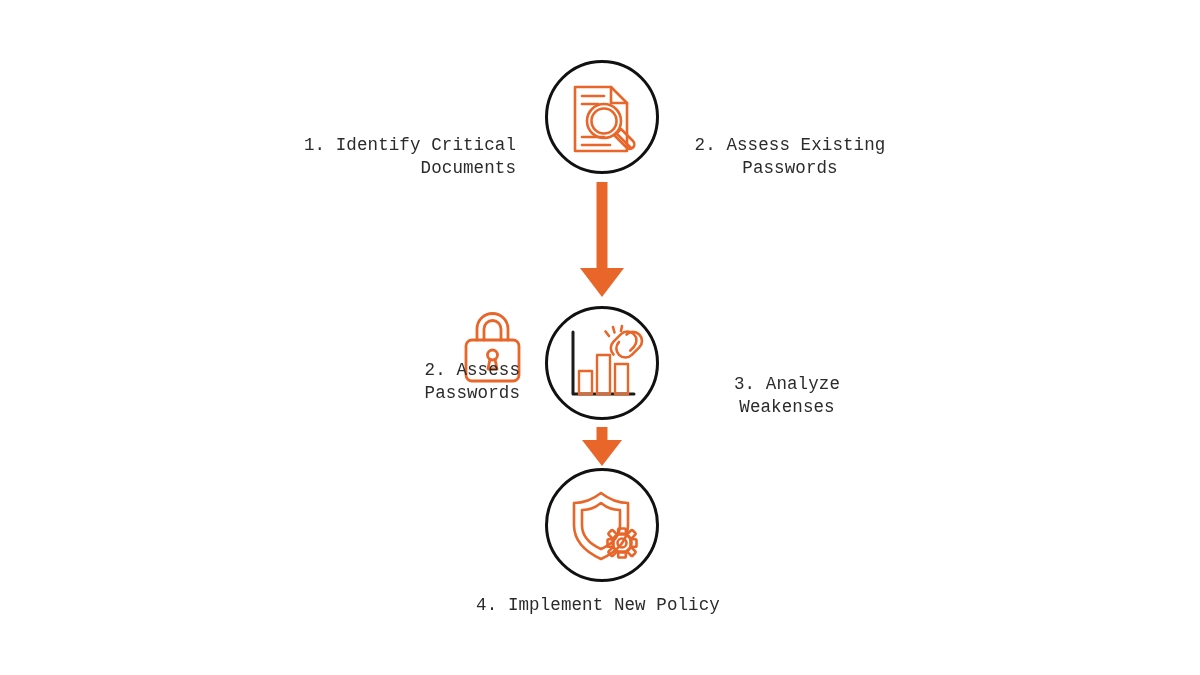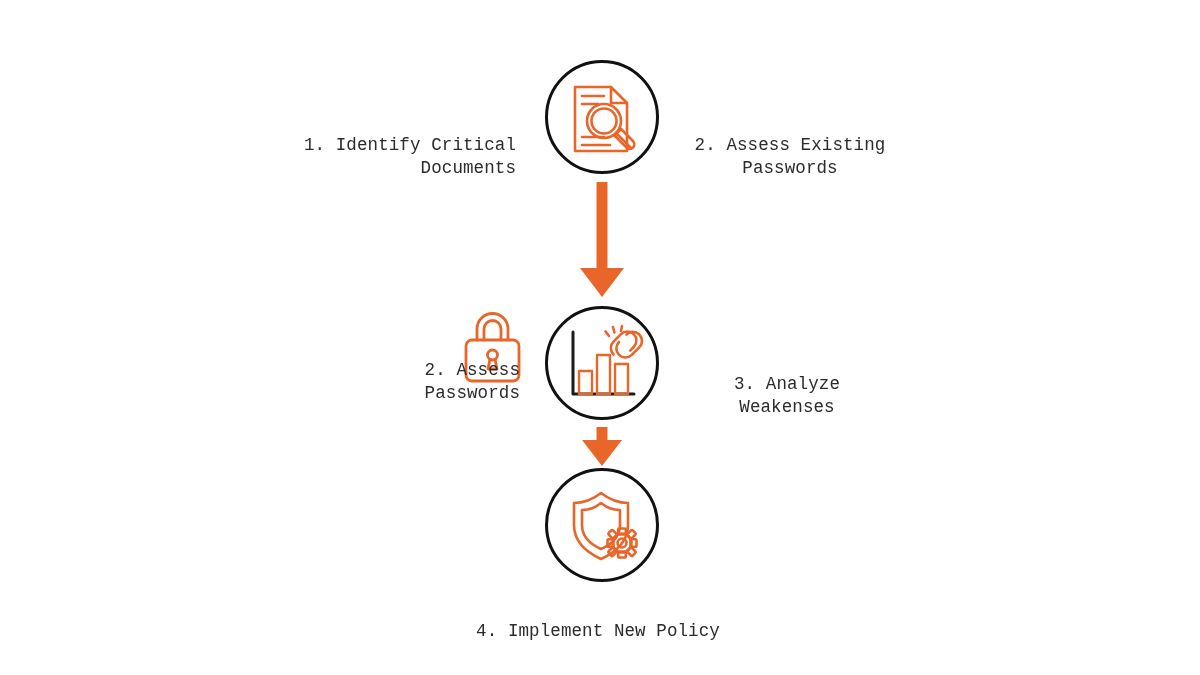--- a/index.html
+++ b/index.html
@@ -41,21 +41,21 @@
   #label-assess-existing-passwords {
     left: 675px; top: 134px; width: 230px;
   }
   #label-assess-passwords {
     left: 330px; top: 359px; width: 190px;
   }
   #label-analyze-weaknesses {
     left: 677px; top: 373px; width: 220px;
   }
   #label-implement-policy {
-    left: 452px; top: 620px; width: 292px;
+    left: 452px; top: 594px; width: 292px;
   }
   .node-circle-hit {
     position: absolute;
     width: 116px;
     height: 116px;
     border-radius: 50%;
   }
   #node-hit-1 { left: 544px; top: 59px; }
   #node-hit-2 { left: 544px; top: 305px; }
   #node-hit-3 { left: 544px; top: 467px; }

